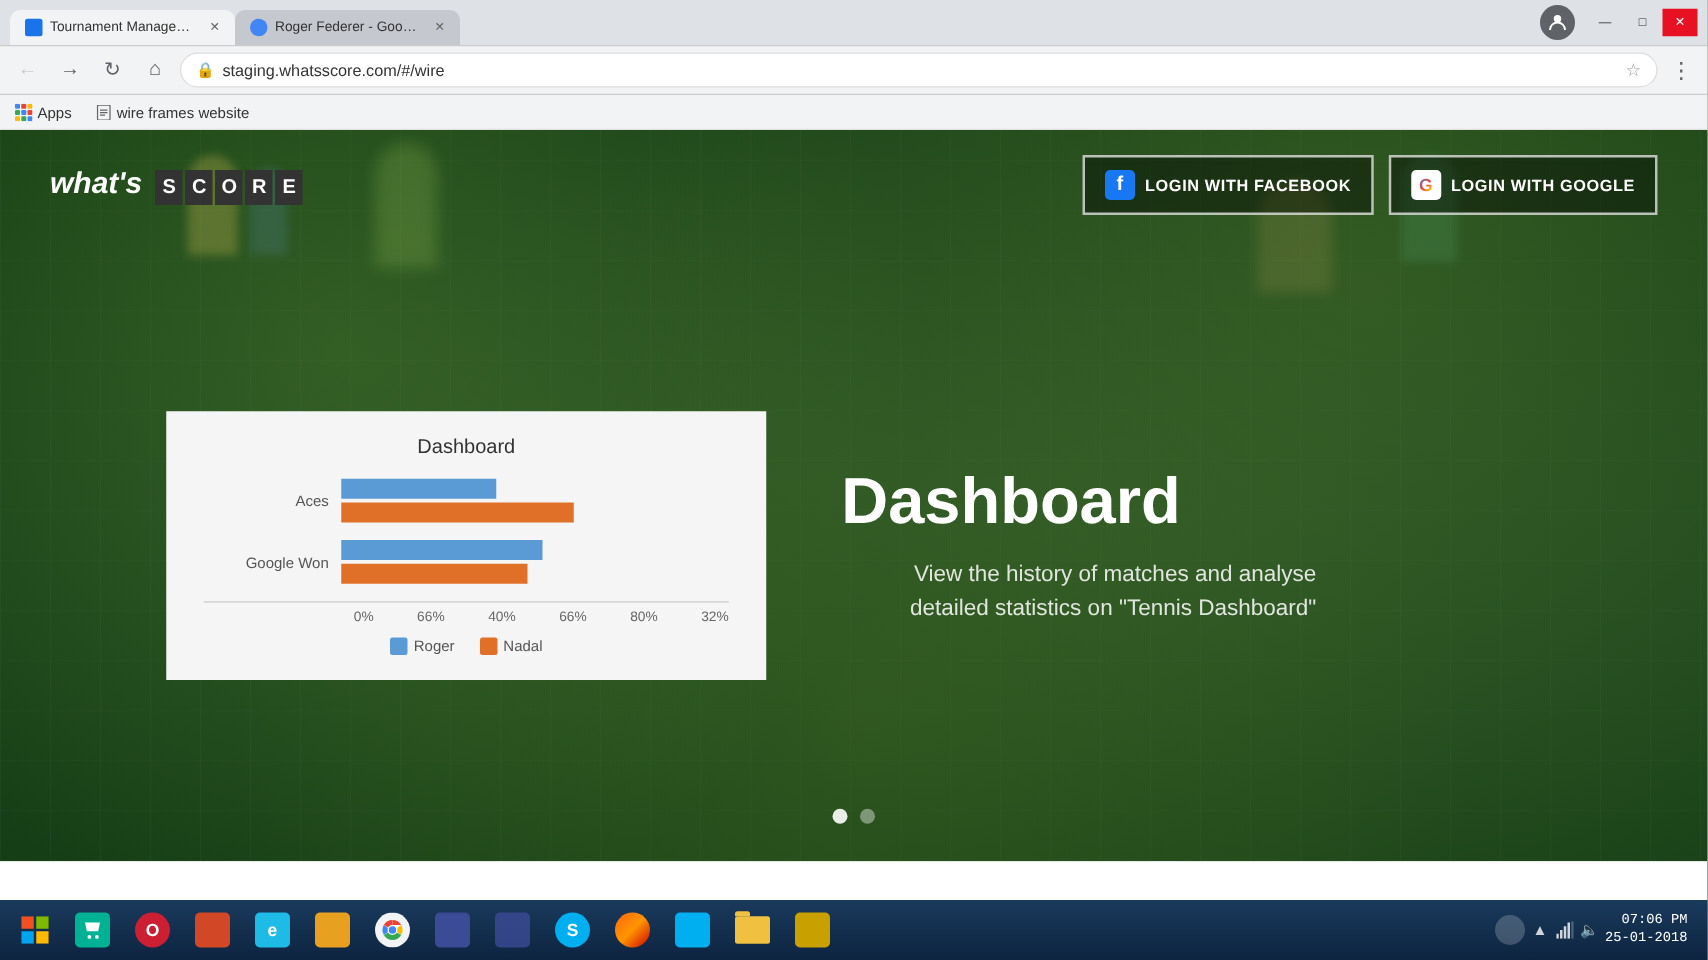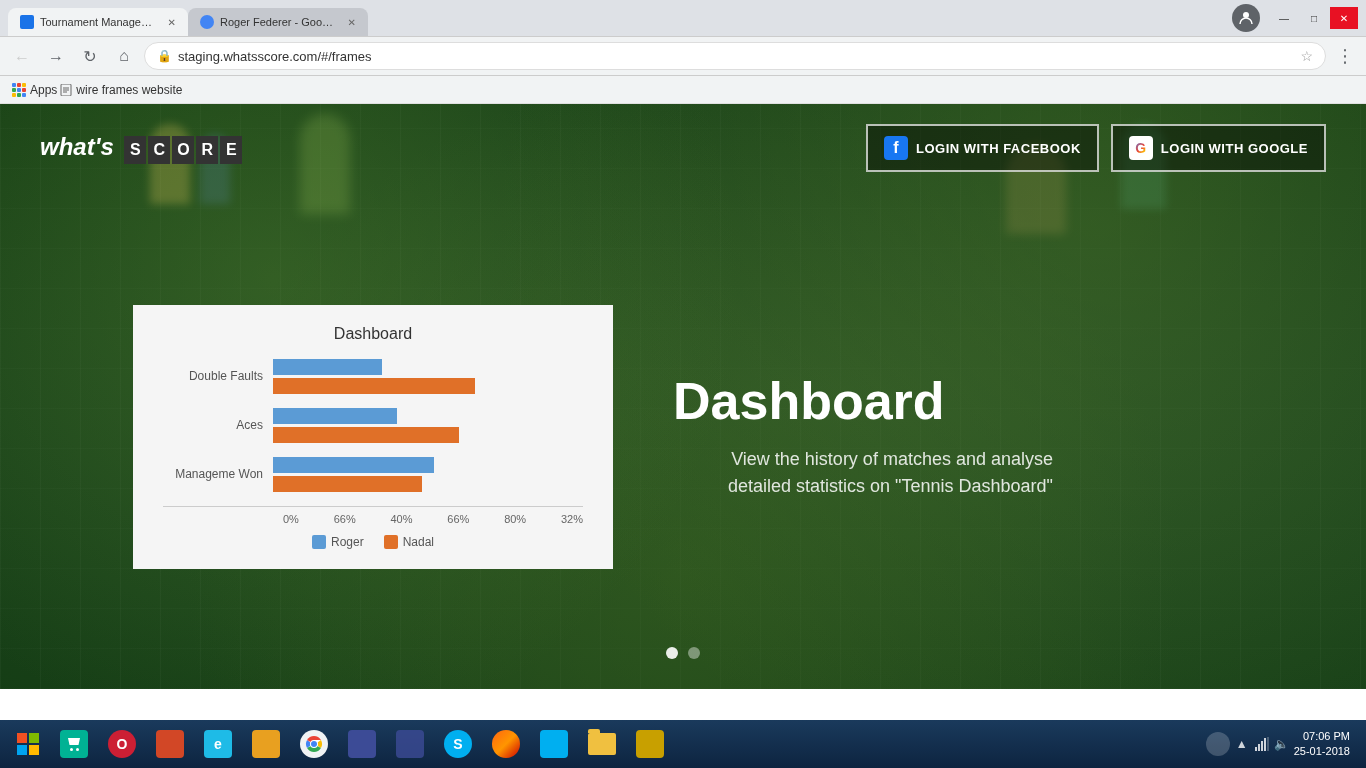--- a/index.html
+++ b/index.html
@@ -39,21 +39,21 @@
       display: flex; align-items: center; padding: 0 12px;
       font-size: 13px; color: #333;
     }
     .address-bar-lock { color: #777; margin-right: 6px; font-size: 12px; }
     .address-bar-url { flex: 1; color: #333; font-size: 13px; }
     .address-bar-star { color: #999; font-size: 14px; margin-left: 6px; }
     .menu-btn { font-size: 16px; color: #5f6368; background: none; border: none; cursor: pointer; padding: 0 4px; }
 
     .bookmarks-bar {
       display: flex; align-items: center; height: 28px;
-      background: #f1f3f4; padding: 0 12px; gap: 3px;
+      background: #f1f3f4; padding: 0 12px; gap: 20px;
       border-bottom: 1px solid #e0e0e0; font-size: 12px;
     }
     .bookmark-apps { display: flex; align-items: center; gap: 4px; color: #333; cursor: pointer; }
     .bookmark-link { display: flex; align-items: center; gap: 4px; color: #333; cursor: pointer; font-size: 12px; }
 
     
     .page-content {
       position: relative; width: 100%; height: 585px;
       overflow: hidden;
     }
@@ -213,21 +213,21 @@
     }
     .win-logo { width: 22px; height: 22px; }
     .taskbar-app {
       width: 44px; height: 44px; border-radius: 4px; cursor: pointer;
       display: flex; align-items: center; justify-content: center;
       position: relative;
     }
     .taskbar-spacer { flex: 1; }
     .taskbar-right {
       display: flex; align-items: center; gap: 6px; color: white;
-      font-size: 11px; padding-right: 8px;
+      font-size: 11px; padding-right: 8px; font-family: Liberation Mono, monospace;
     }
     .taskbar-time { text-align: right; line-height: 1.4; }
     .taskbar-icons { display: flex; gap: 4px; align-items: center; }
     .tray-icon { width: 16px; height: 16px; color: rgba(255,255,255,0.8); font-size: 12px; display: flex; align-items: center; justify-content: center; }
   </style>
 </head>
 <body>
 
 <div class="browser-chrome">
 
@@ -264,21 +264,21 @@
     </div>
   </div>
 
   <div class="browser-toolbar">
     <button class="nav-btn disabled">←</button>
     <button class="nav-btn">→</button>
     <button class="nav-btn">↻</button>
     <button class="nav-btn">⌂</button>
     <div class="address-bar">
       <span class="address-bar-lock">🔒</span>
-      <span class="address-bar-url">staging.whatsscore.com/#/frames</span>
+      <span class="address-bar-url">staging.whatsscore.com/#/wire</span>
       <span class="address-bar-star">☆</span>
     </div>
     <button class="menu-btn" style="font-size:18px; color:#5f6368; background:none; border:none; cursor:pointer;">⋮</button>
   </div>
 
   <div class="bookmarks-bar">
     <div class="bookmark-apps">
       <svg width="14" height="14" viewBox="0 0 14 14">
         <rect x="0" y="0" width="4" height="4" fill="#4285f4" rx="1"></rect>
         <rect x="5" y="0" width="4" height="4" fill="#ea4335" rx="1"></rect>
@@ -345,46 +345,35 @@
   </div>
 
   <div class="slide-container">
     <div class="slide-content">
 
       <div class="chart-card">
         <div class="chart-title">Dashboard</div>
         <div class="chart-area">
 
 
-          <div class="bar-row">
-            <div class="bar-label">Double Faults</div>
-            <div class="bars-container" style="flex:1; position:relative;">
-              <div style="position:relative; height:16px; margin-bottom:3px;">
-                <div style="width:35%; height:100%; background:#5b9bd5;"></div>
-              </div>
-              <div style="position:relative; height:16px;">
-                <div style="width:65%; height:100%; background:#e07028;"></div>
-              </div>
-            </div>
-          </div>
 
           <div class="bar-row">
             <div class="bar-label">Aces</div>
             <div class="bars-container" style="flex:1; position:relative;">
               <div style="position:relative; height:16px; margin-bottom:3px;">
                 <div style="width:40%; height:100%; background:#5b9bd5;"></div>
               </div>
               <div style="position:relative; height:16px;">
                 <div style="width:60%; height:100%; background:#e07028;"></div>
               </div>
             </div>
           </div>
 
           <div class="bar-row">
-            <div class="bar-label">Manageme Won</div>
+            <div class="bar-label">Google Won</div>
             <div class="bars-container" style="flex:1; position:relative;">
               <div style="position:relative; height:16px; margin-bottom:3px;">
                 <div style="width:52%; height:100%; background:#5b9bd5;"></div>
               </div>
               <div style="position:relative; height:16px;">
                 <div style="width:48%; height:100%; background:#e07028;"></div>
               </div>
             </div>
           </div>
 

